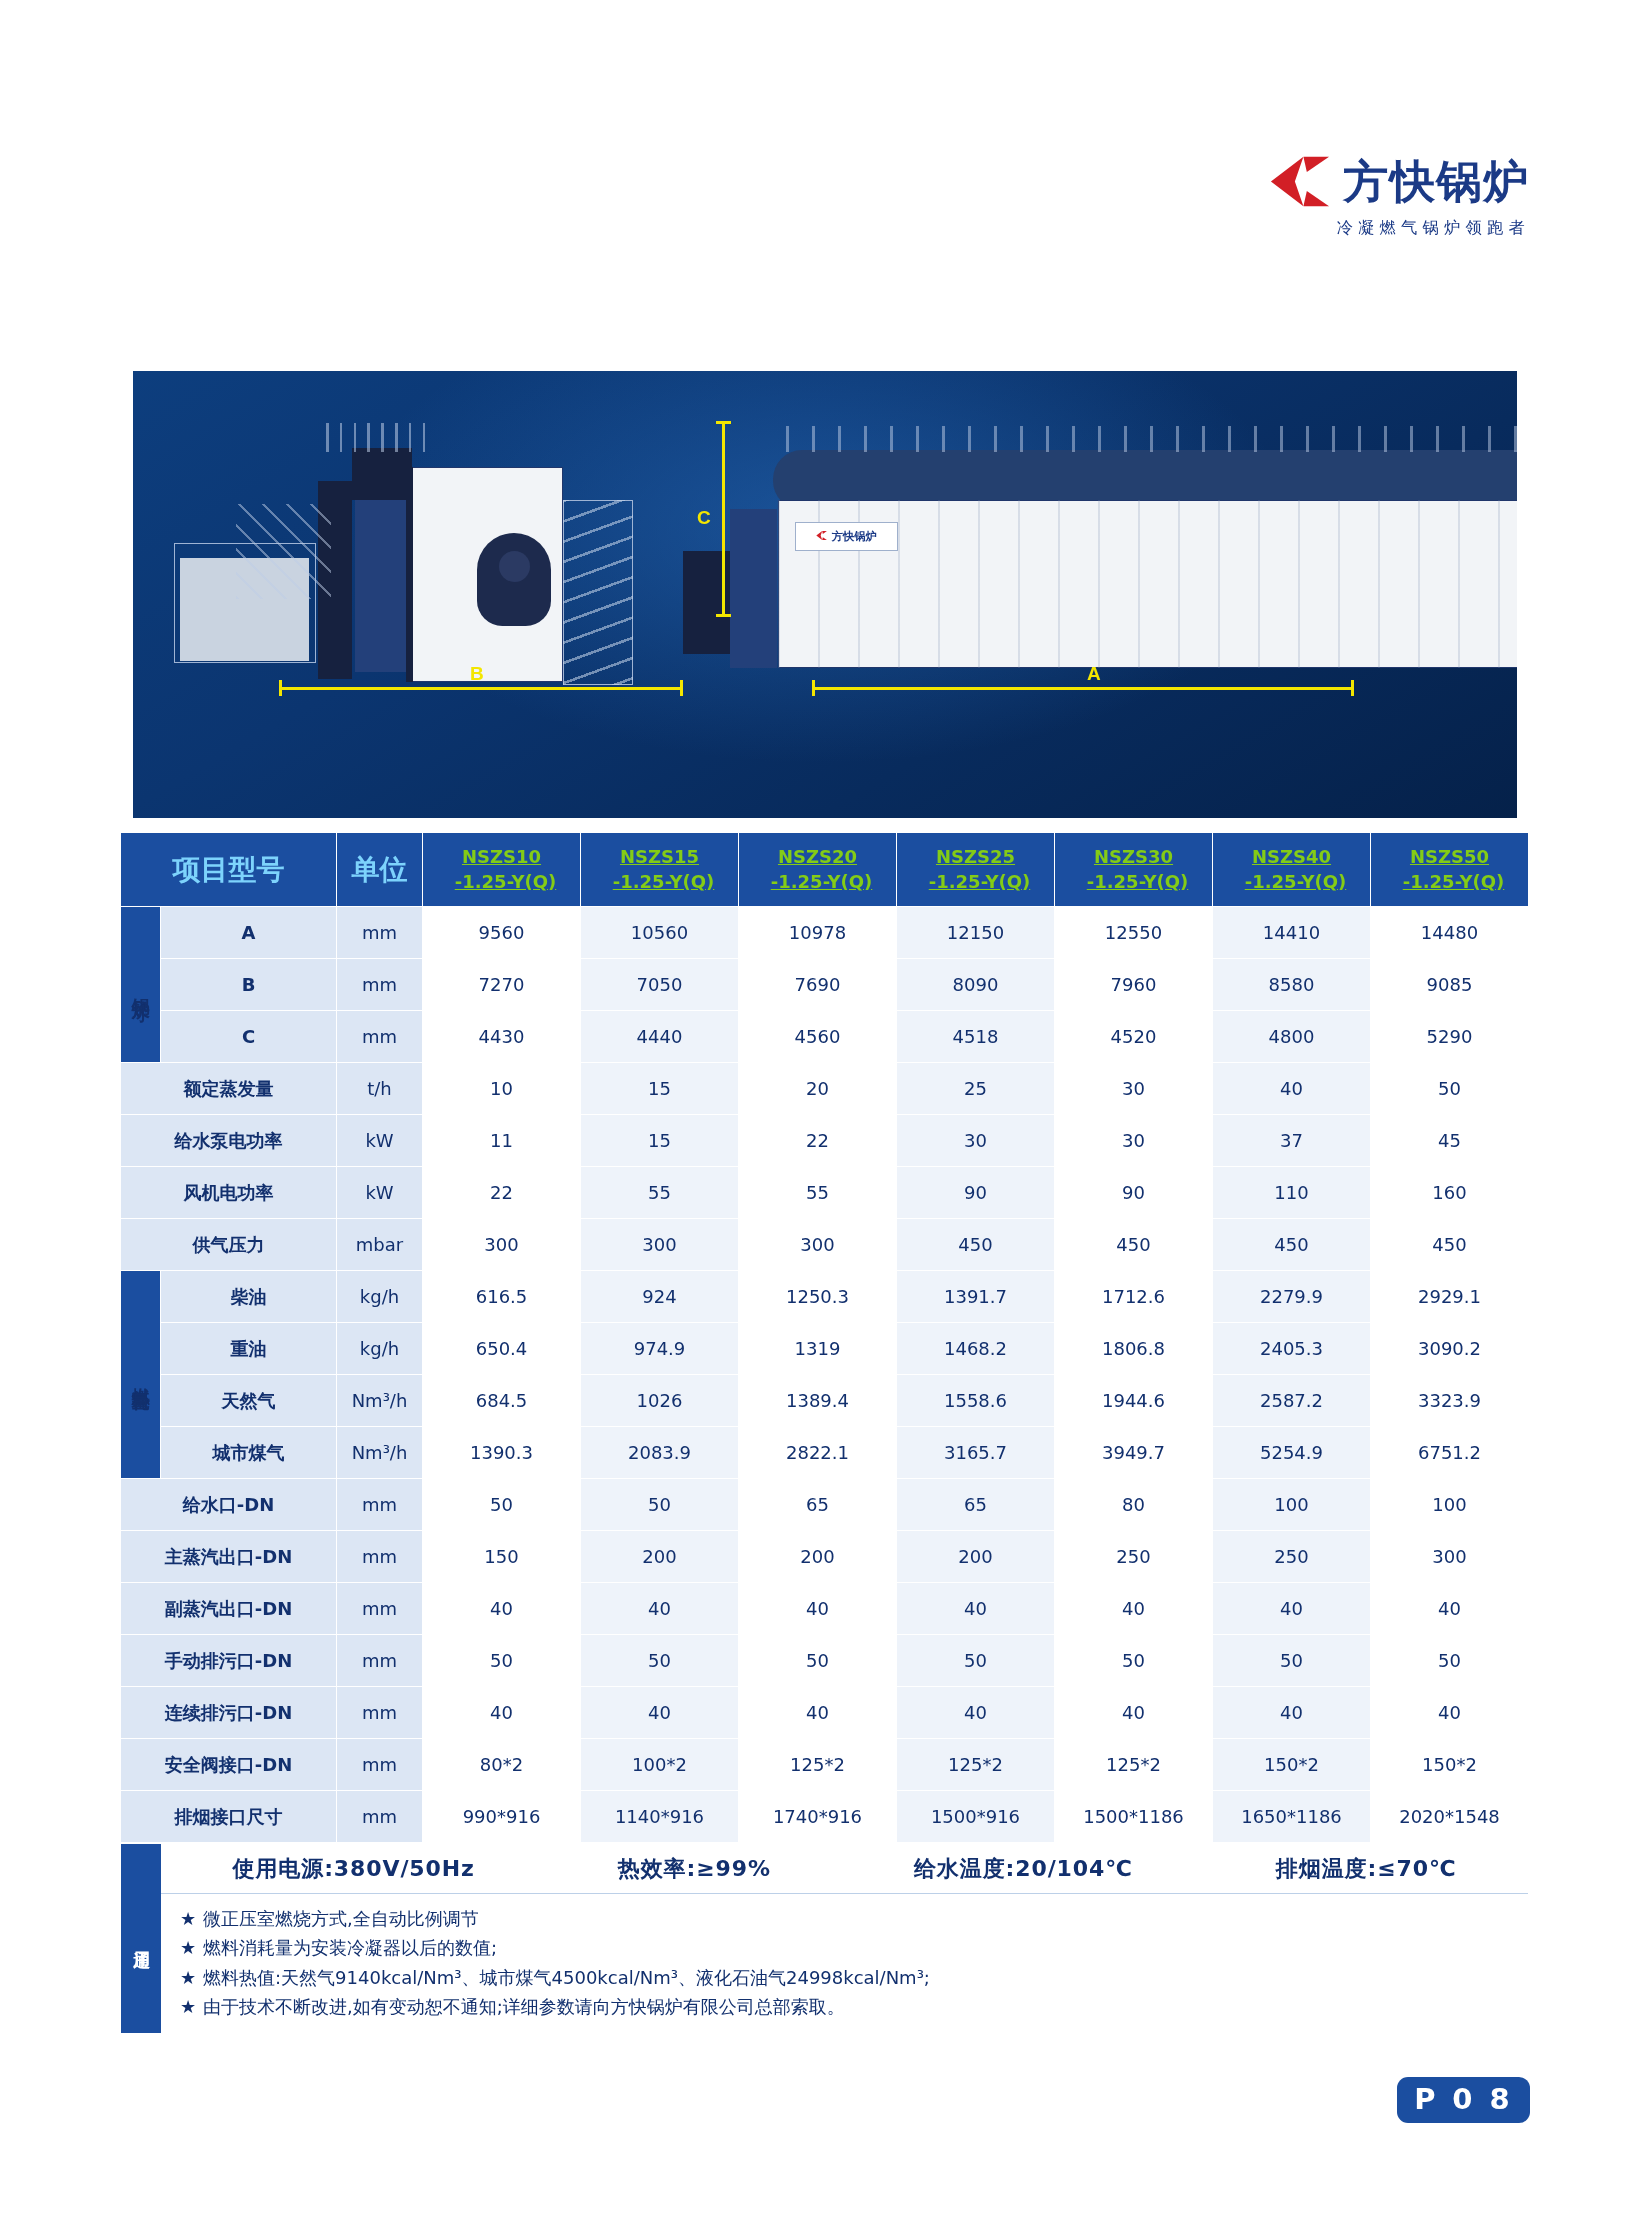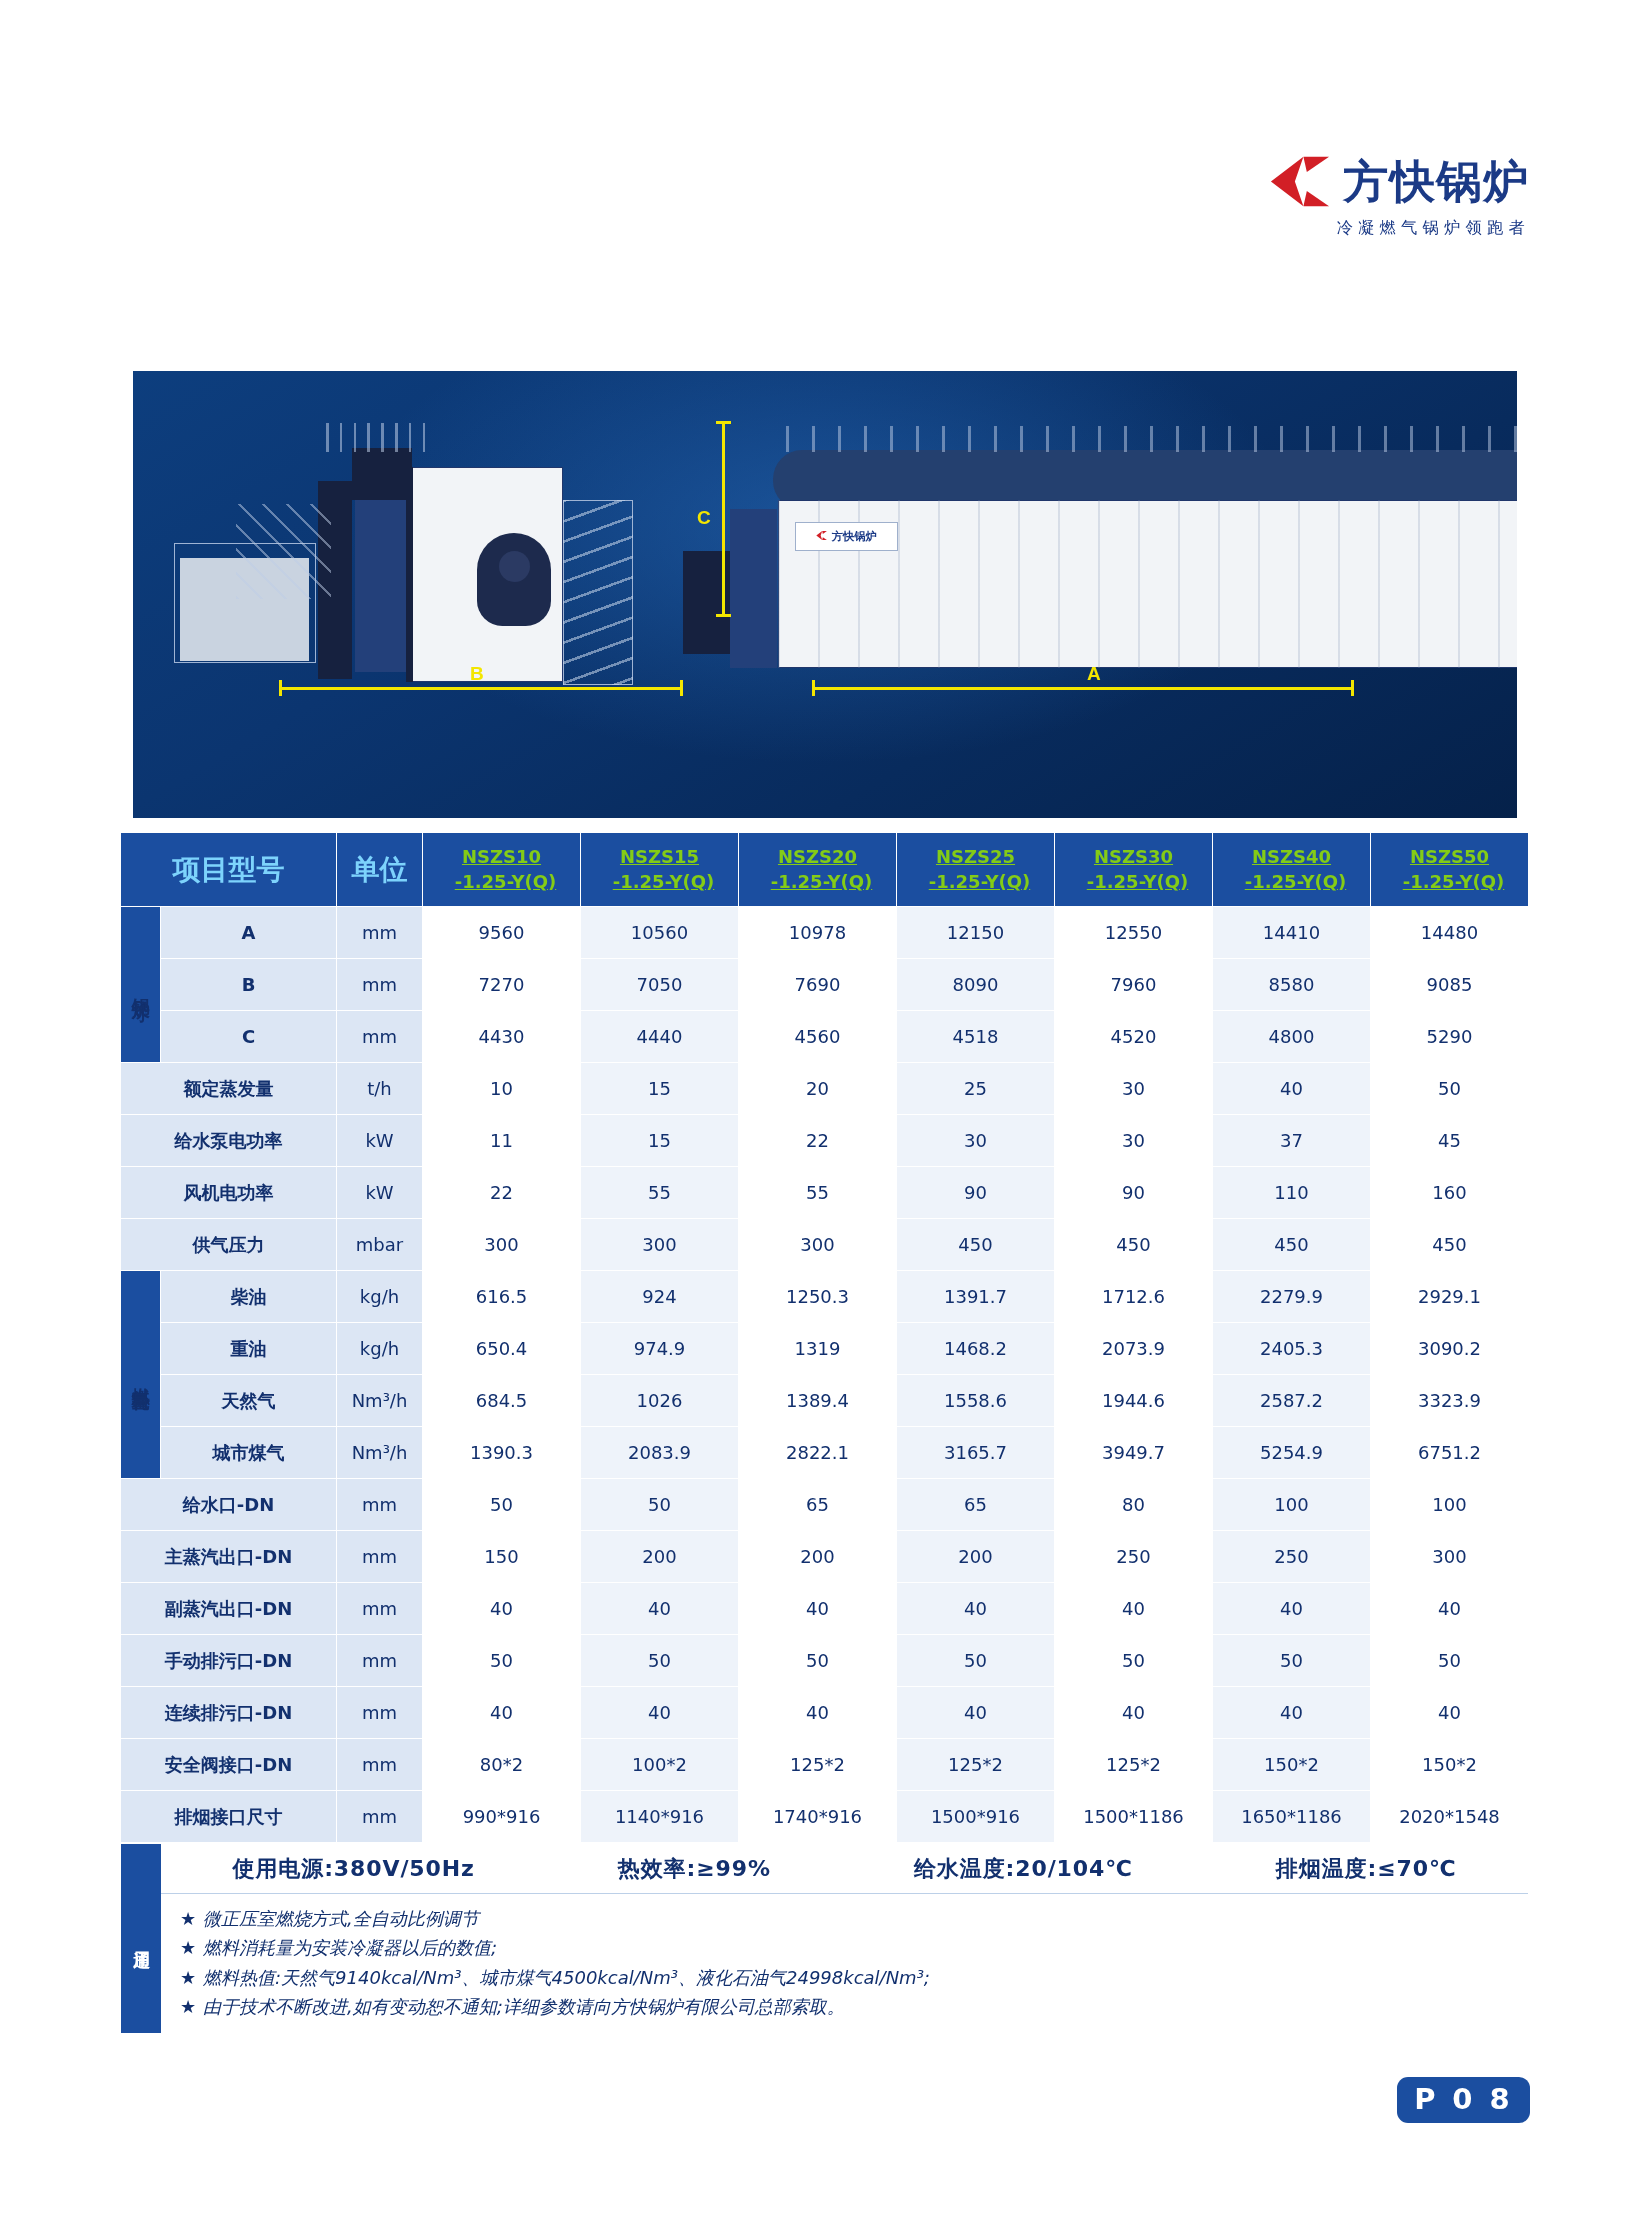--- a/index.html
+++ b/index.html
@@ -192,21 +192,20 @@
   }
   .foot-notes {
     padding: 10.3px 15.5px 12px 19px;
     background: #ffffff;
   }
   .foot-notes div {
     color: #12306e;
     font-size: 18px;
     line-height: 1.62;
     font-family: "DejaVu Sans", "Liberation Sans", sans-serif;
-    font-style: italic;
   }
   .star { color: #12306e; margin-right: 6.9px; }
 
   
   .pagenum {
     position: absolute;
     right: 120px;
     bottom: 93px;
     background: #1b4ea0;
     color: #ffffff;
@@ -432,21 +431,21 @@
           <td class="val alt">2279.9</td>
           <td class="val">2929.1</td>
         </tr>
         <tr>
           <td class="lbl sub">重油</td>
           <td class="unit">kg/h</td>
           <td class="val">650.4</td>
           <td class="val alt">974.9</td>
           <td class="val">1319</td>
           <td class="val alt">1468.2</td>
-          <td class="val">2073.9</td>
+          <td class="val">1806.8</td>
           <td class="val alt">2405.3</td>
           <td class="val">3090.2</td>
         </tr>
         <tr>
           <td class="lbl sub">天然气</td>
           <td class="unit">Nm³/h</td>
           <td class="val">684.5</td>
           <td class="val alt">1026</td>
           <td class="val">1389.4</td>
           <td class="val alt">1558.6</td>

